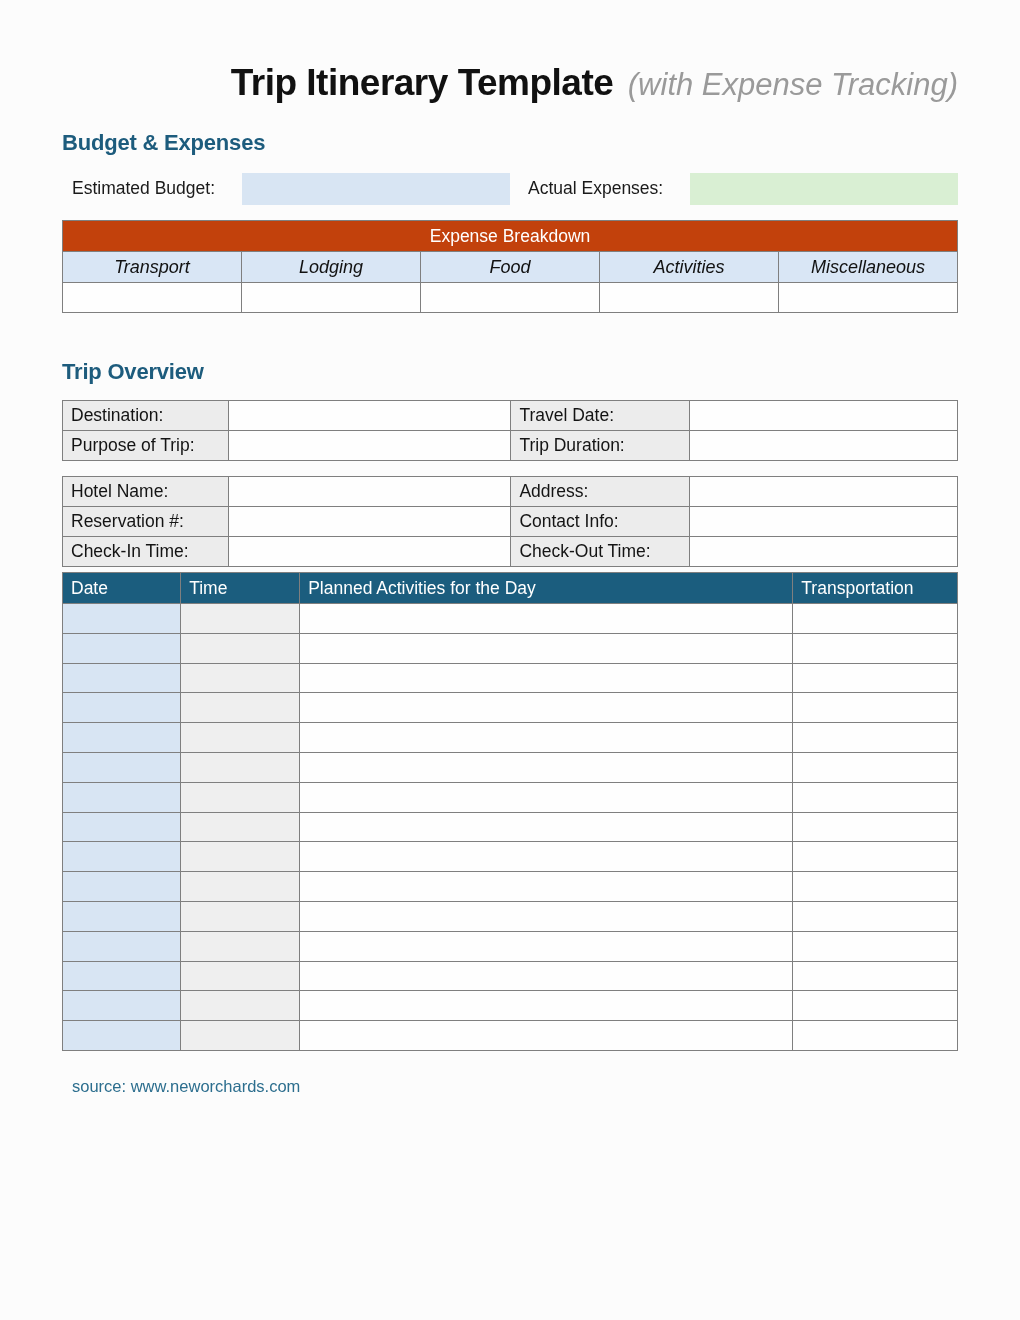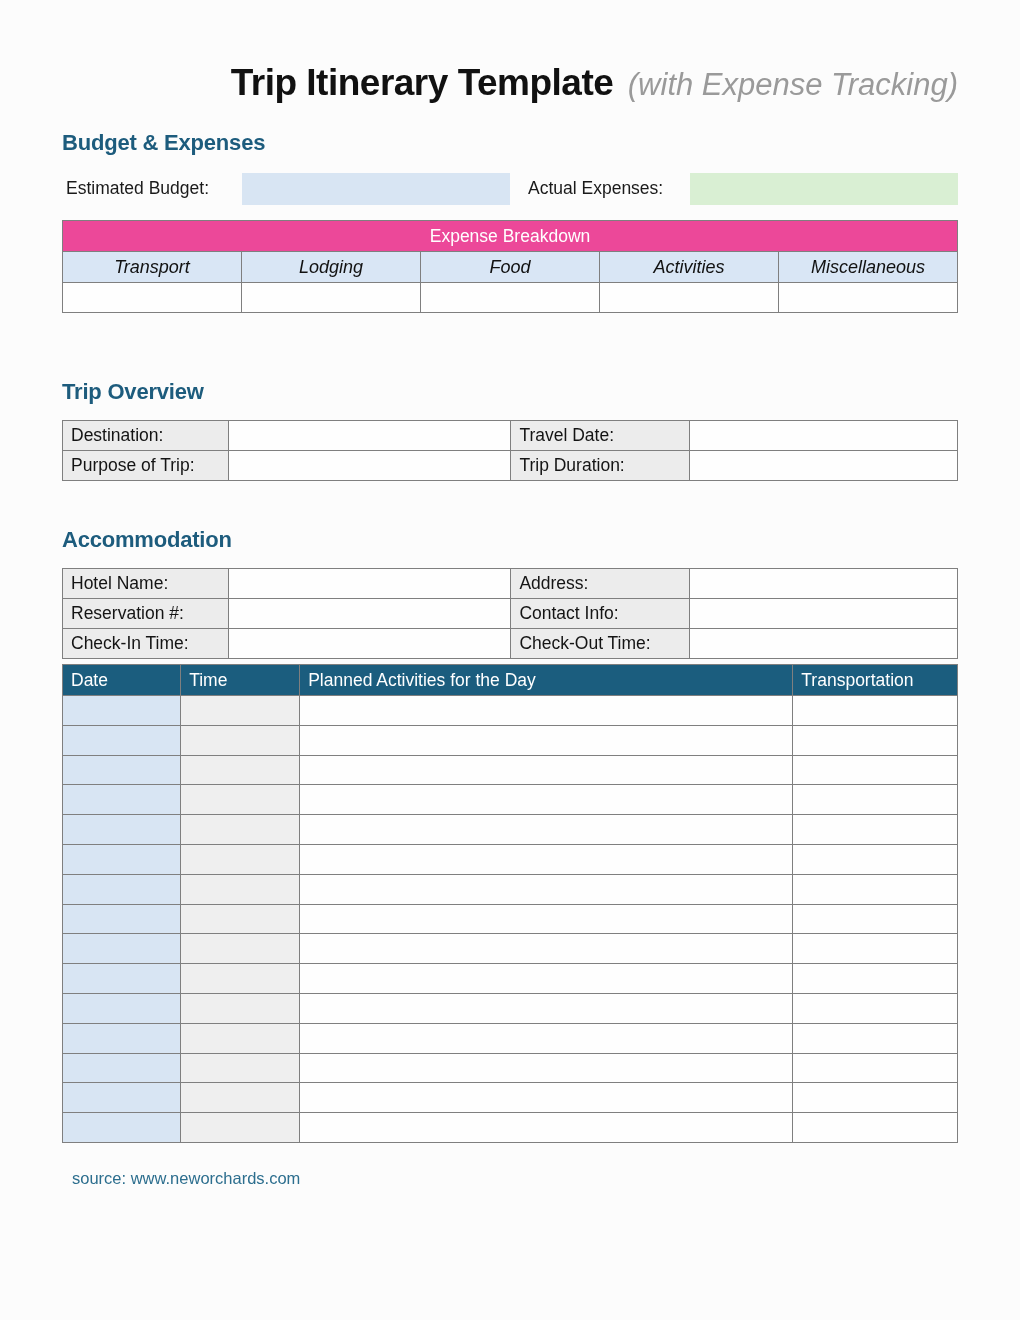--- a/index.html
+++ b/index.html
@@ -33,37 +33,37 @@
   }
 
   
   .section-heading{
     color:#1d5c7d;
     font-size:22px;
     font-weight:700;
     letter-spacing:-0.2px;
   }
   .h-budget{margin-top:26px;}
-  .h-overview{margin-top:66px;}
+  .h-overview{margin-top:46px;}
   .h-accommodation{margin-top:46px;}
   .h-itinerary{margin-top:46px;}
 
   
   .budget-row{
     position:relative;
     height:32px;
     margin-top:17px;
   }
   .budget-row .blabel{
     position:absolute;
     top:5px;
     font-size:17.5px;
     color:#1a1a1a;
   }
-  .lbl-estimated{left:4px;}
+  .lbl-estimated{left:10px;}
   .lbl-actual{left:466px;}
   .fill-box{
     position:absolute;
     top:0;
     width:268px;
     height:32px;
   }
   .box-budget{left:180px;background:#d8e5f3;}
   .box-expenses{left:628px;background:#d9efd3;}
 
@@ -77,21 +77,21 @@
   .bordered td,.bordered th{
     border:1px solid #7f7f7f;
     padding:0 8px;
     font-weight:400;
     overflow:hidden;
   }
 
   
   .expense-table{margin-top:15px;}
   .teal-bar{
-    background:#ec4899;
+    background:#c2410c;
     color:#ffffff;
     text-align:center;
     font-size:17.5px;
     height:30px;
   }
   .expense-col{
     background:#d9e6f5;
     font-style:italic;
     text-align:center;
     font-size:18px;
@@ -199,21 +199,20 @@
         </tr>
         <tr>
           <td class="flabel">Purpose of Trip:</td>
           <td class="fvalue"></td>
           <td class="flabel">Trip Duration:</td>
           <td class="fvalue"></td>
         </tr>
       </tbody>
   </table>
 
-  <div class="section-heading h-accommodation">Accommodation</div>
 
   <table class="bordered field-table" id="accommodation-table">
     <colgroup>
         <col style="width:18.5%">
         <col style="width:31.6%">
         <col style="width:20%">
         <col style="width:29.9%">
       </colgroup>
     <tbody>
         <tr>

